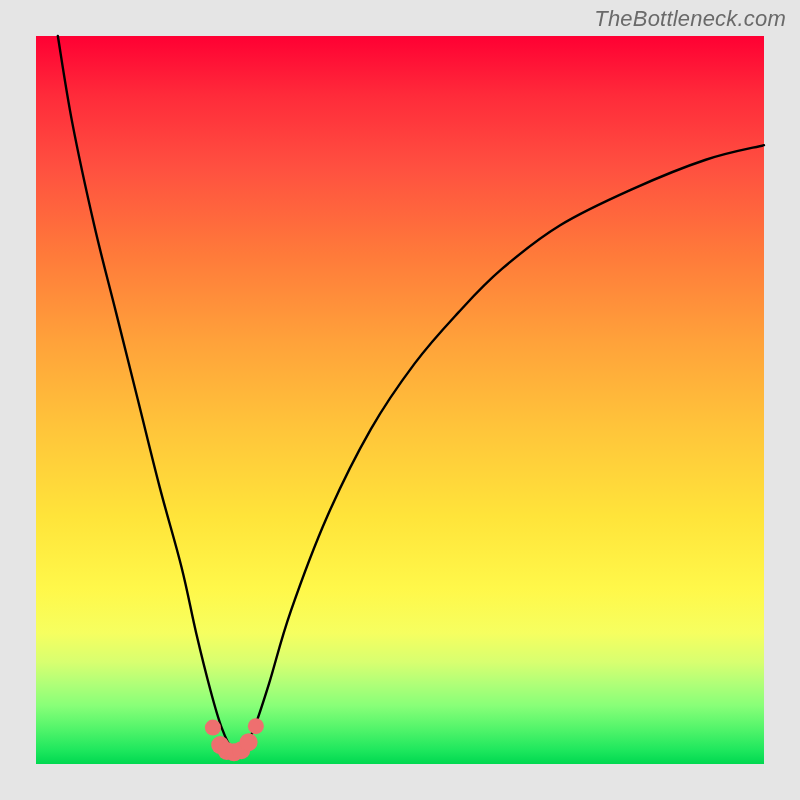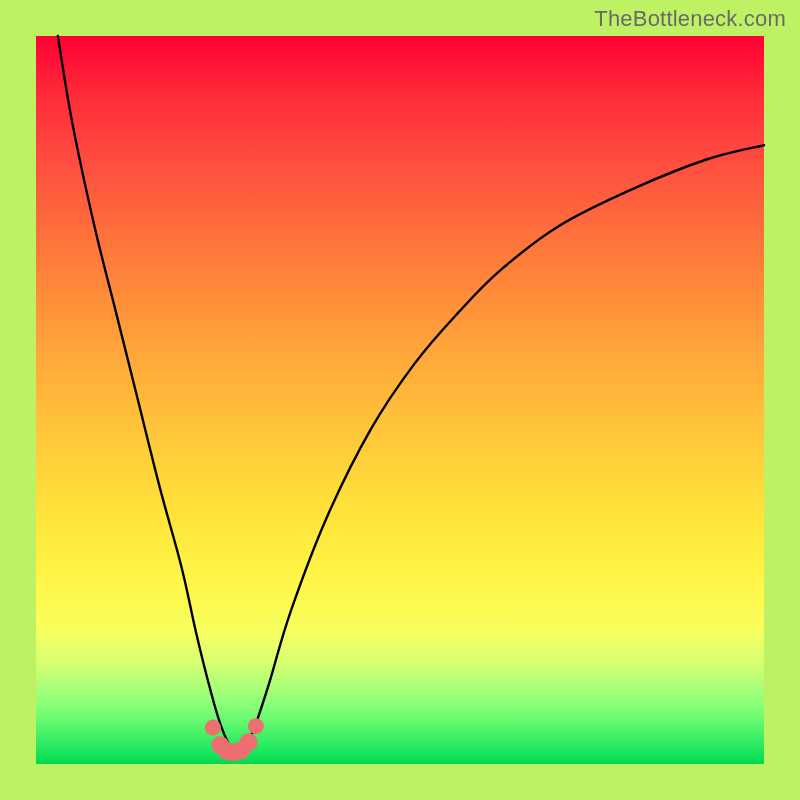--- a/index.html
+++ b/index.html
@@ -10,21 +10,22 @@
     background: #000;
     overflow: hidden;
     font-family: Arial, Helvetica, sans-serif;
   }
   .frame {
     position: absolute;
     left: 0;
     top: 0;
     width: 800px;
     height: 800px;
-    background: #bef264;
+    background: #e5e5e5;
+    font-style: italic;
   }
   .plot {
     position: absolute;
     left: 36px;
     top: 36px;
     width: 728px;
     height: 728px;
     background: linear-gradient(
       to bottom,
       #ff0033 0%,

